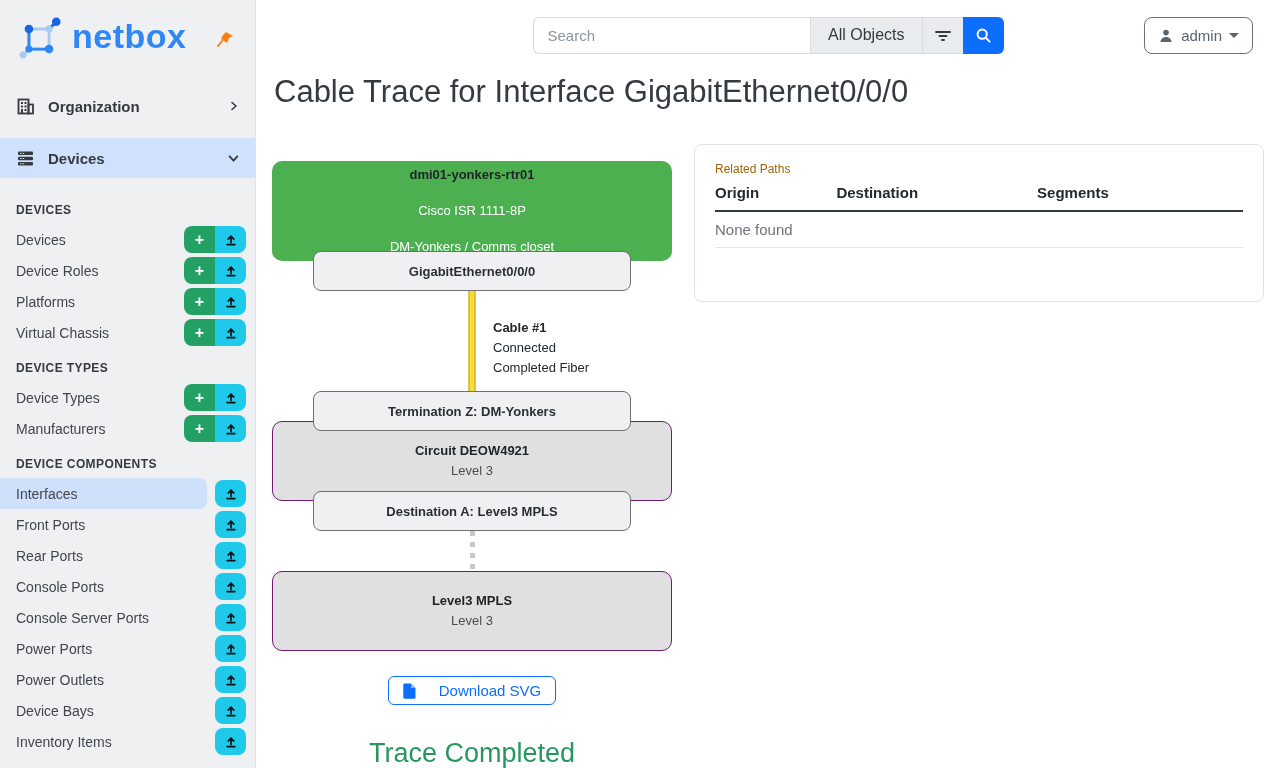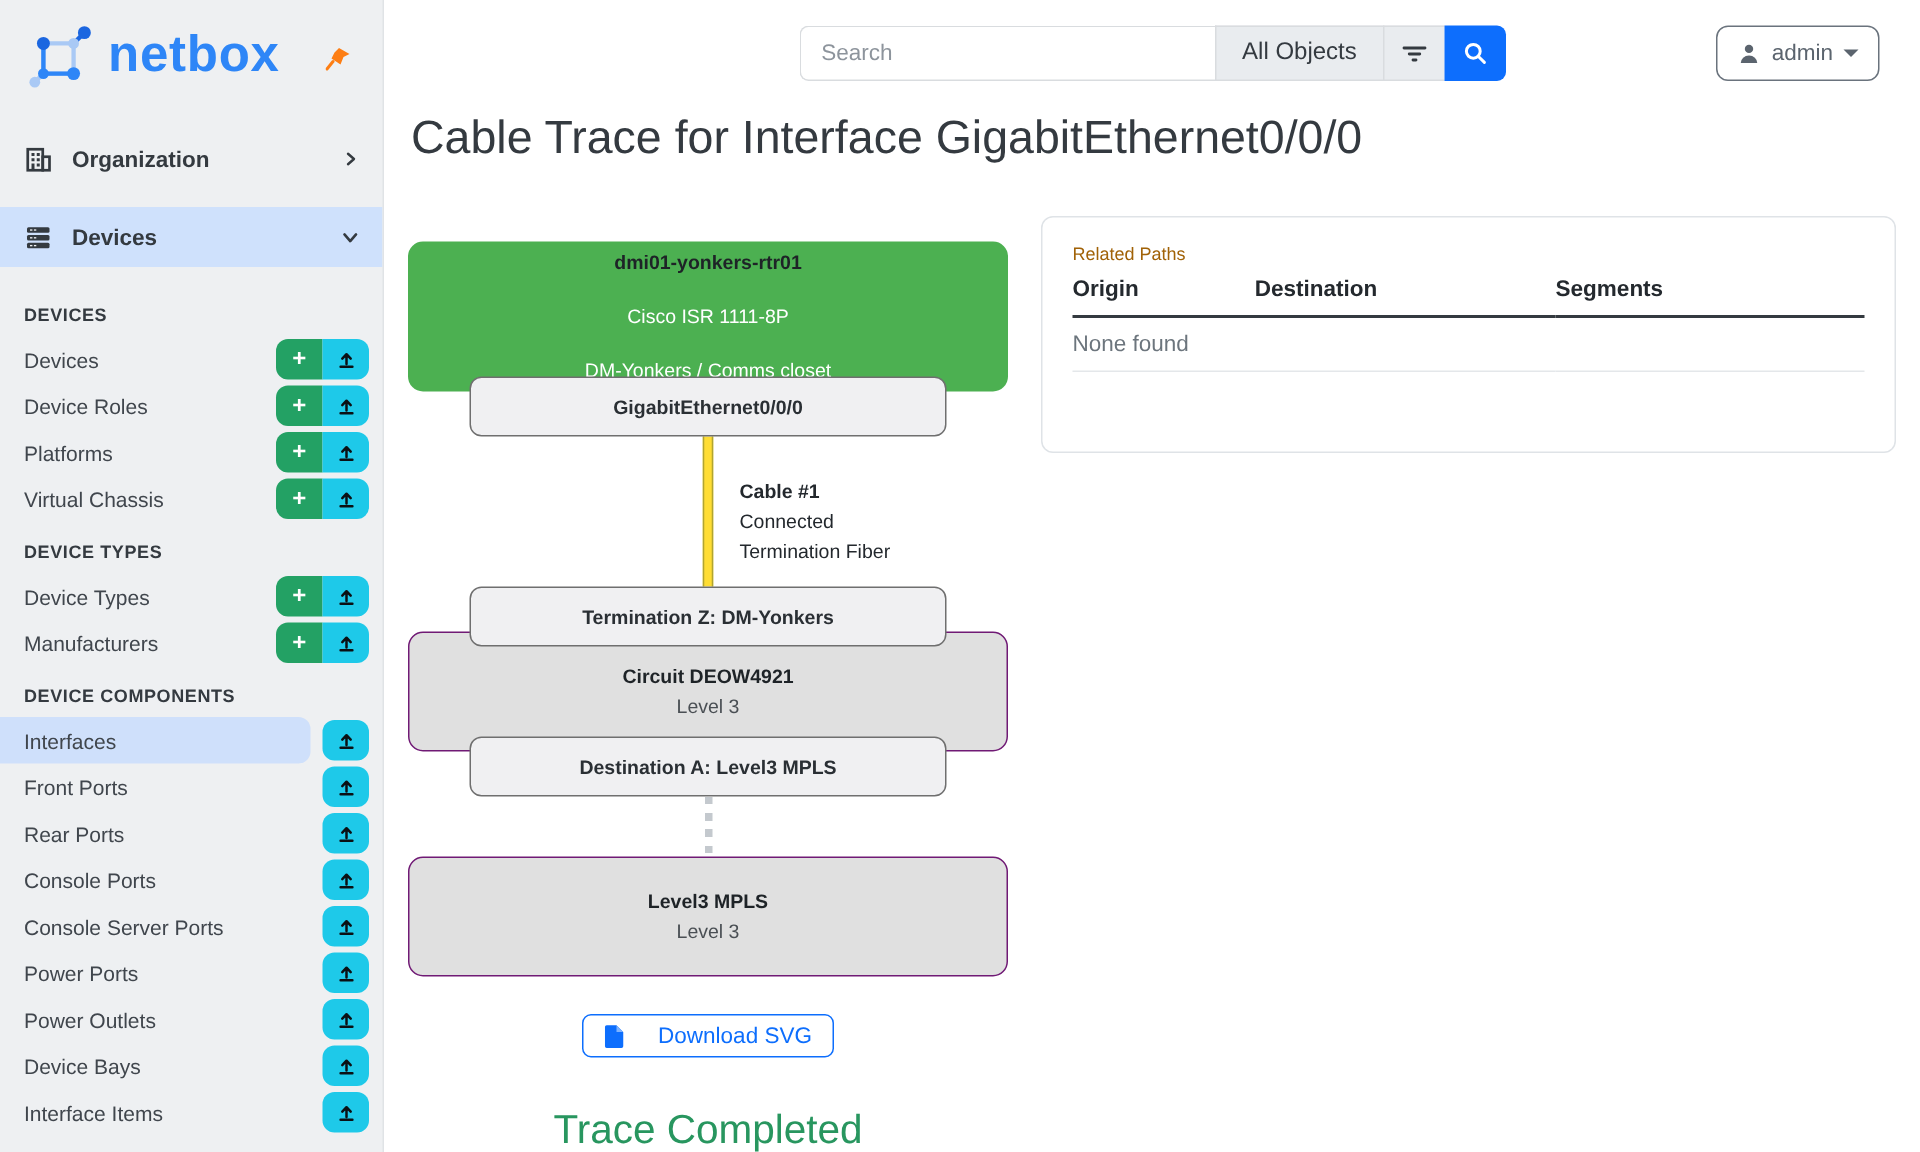--- a/index.html
+++ b/index.html
@@ -300,21 +300,21 @@
     <span class="side-item-label">Device Bays</span>
     <span class="btns">
       <button class="btn-sq btn-import solo">
           <svg width="14" height="14" viewBox="0 0 16 16" fill="none">
             <path d="M8 11 V4 M4.8 7 L8 3.6 L11.2 7 M3.5 13.2 H12.5" stroke="#0b1014" stroke-width="1.9" stroke-linecap="round" stroke-linejoin="round"></path>
           </svg>
         </button>
     </span>
   </div>
   <div class="side-item">
-    <span class="side-item-label">Interface Items</span>
+    <span class="side-item-label">Inventory Items</span>
     <span class="btns">
       <button class="btn-sq btn-import solo">
           <svg width="14" height="14" viewBox="0 0 16 16" fill="none">
             <path d="M8 11 V4 M4.8 7 L8 3.6 L11.2 7 M3.5 13.2 H12.5" stroke="#0b1014" stroke-width="1.9" stroke-linecap="round" stroke-linejoin="round"></path>
           </svg>
         </button>
     </span>
   </div>
 </div>
 
@@ -357,21 +357,21 @@
         <div class="t-title">dmi01-yonkers-rtr01</div>
         <div class="t-sub-light">Cisco ISR 1111-8P</div>
         <div class="t-sub-light">DM-Yonkers / Comms closet</div>
       </div>
       <div class="t-attach">GigabitEthernet0/0/0</div>
       <div class="t-cable-seg">
         <div class="t-cable-line"></div>
         <div class="t-cable-label">
           <div class="bold">Cable #1</div>
           <div>Connected</div>
-          <div>Termination Fiber</div>
+          <div>Completed Fiber</div>
         </div>
       </div>
       <div class="t-attach" style="margin-top:0;">Termination Z: DM-Yonkers</div>
       <div class="t-node t-node-gray ovl-up">
         <div class="t-title">Circuit DEOW4921</div>
         <div class="t-sub-gray">Level 3</div>
       </div>
       <div class="t-attach">Destination A: Level3 MPLS</div>
       <div class="t-dashed"></div>
       <div class="t-node t-node-gray">

